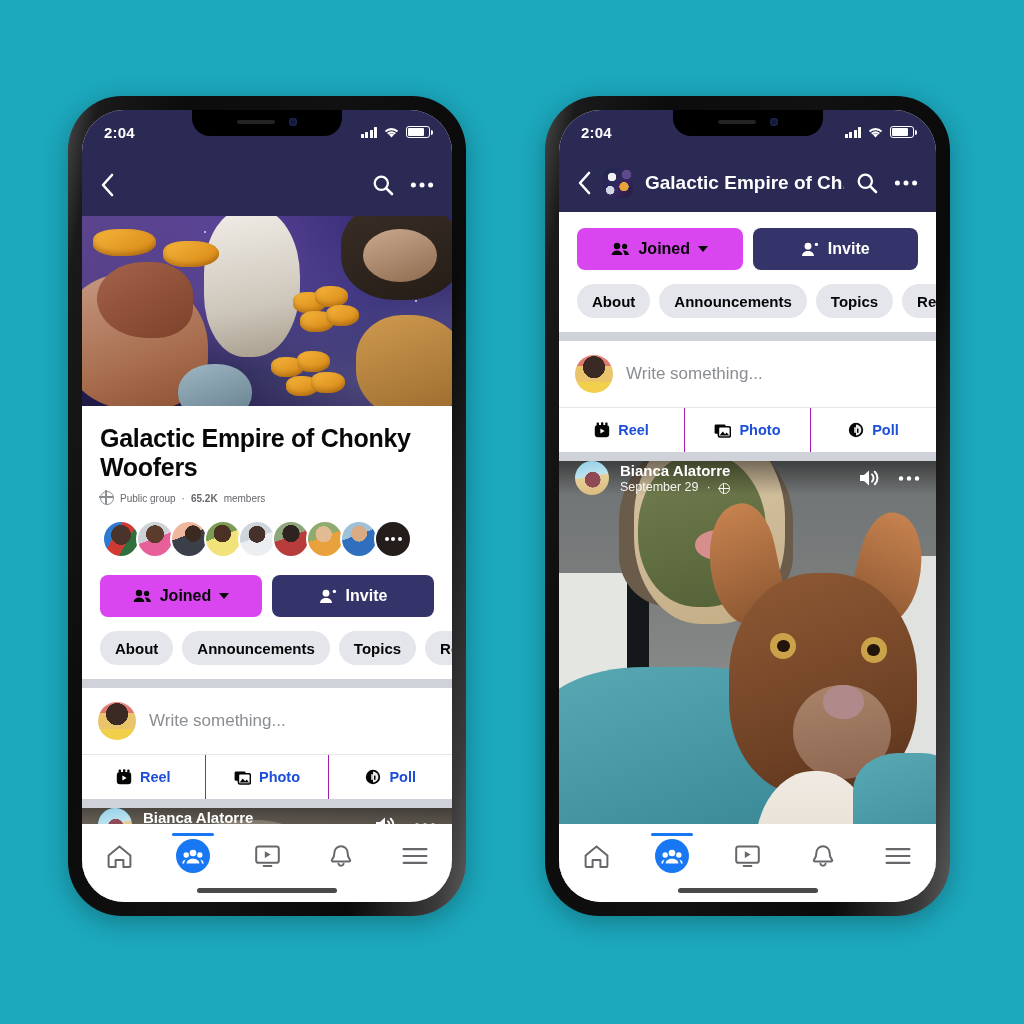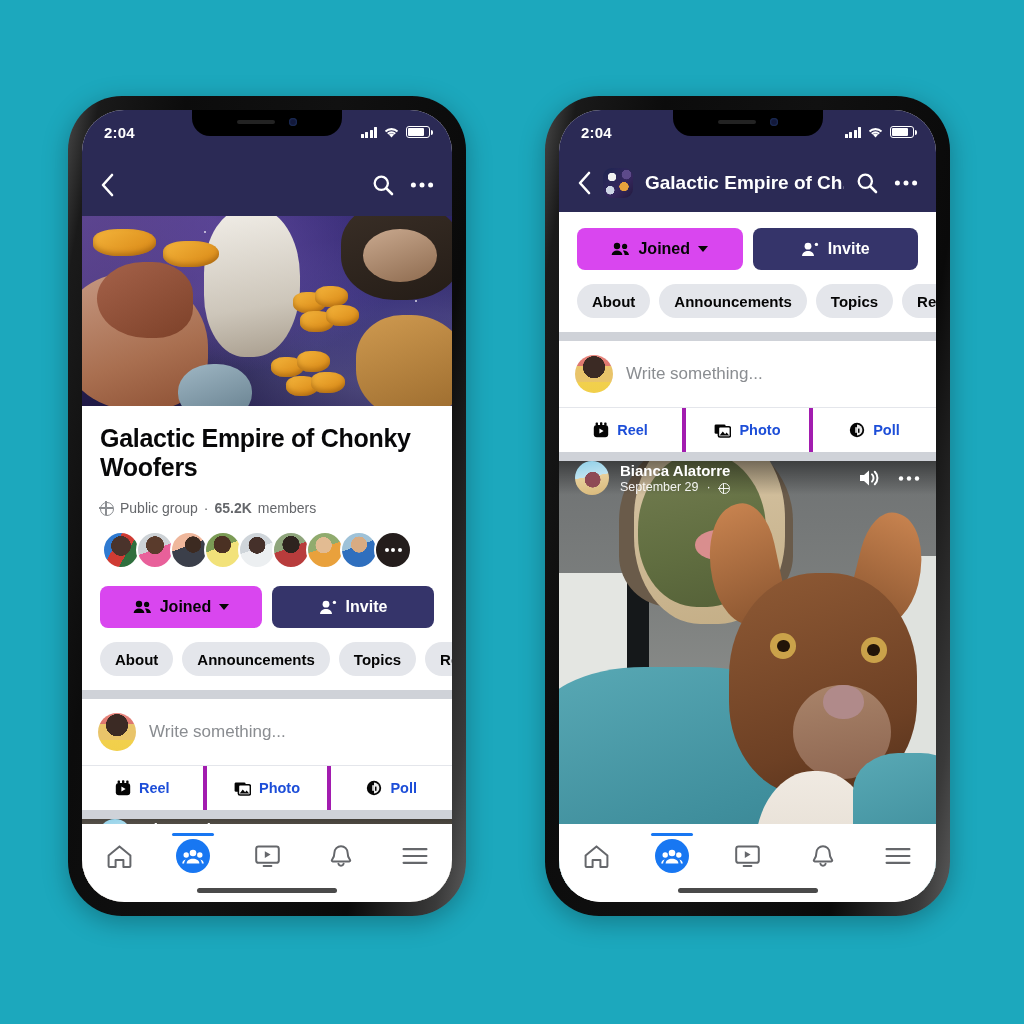--- a/index.html
+++ b/index.html
@@ -98,21 +98,21 @@
       radial-gradient(ellipse at 88% 70%, rgba(150,150,210,.35) 0 20%, transparent 60%),
       linear-gradient(150deg,#3a2a63 0%,#261d4d 35%,#1b1740 60%,#2d2358 100%);
   }
   .blob{ position:absolute; border-radius:50%; filter:blur(.2px); }
   .nug{ position:absolute; border-radius:40% 45% 48% 42%; background:linear-gradient(150deg,#f4b53c,#e09420 70%,#c97f16); box-shadow:inset 0 -3px 5px rgba(140,80,10,.5); }
   .star{ position:absolute; width:2px;height:2px;background:#fff;border-radius:50%;opacity:.8; }
 
   
   .ginfo{ padding:18px 18px 0 18px; background:#fff; }
   .gtitle{ font-size:25px; line-height:1.16; font-weight:700; color:#080809; letter-spacing:-.3px; }
-  .gmeta{ display:flex; align-items:flex-end; gap:6px; margin-top:18px; color:#65676B; font-size:14px; }
+  .gmeta{ display:flex; align-items:center; gap:6px; margin-top:9px; color:#65676B; font-size:10px; }
   .gmeta b{ color:#65676B; font-weight:700; }
   .globe{ width:14px;height:14px;border-radius:50%;border:1.6px solid #8a8d91; position:relative; flex:0 0 auto;}
   .globe::before{content:"";position:absolute;left:4.2px;top:-1.6px;width:1.4px;height:13.6px;background:#8a8d91;}
   .globe::after{content:"";position:absolute;top:4.2px;left:-1.6px;height:1.4px;width:13.6px;background:#8a8d91;}
 
   .faces{ display:flex; margin-top:15px; padding-left:2px; }
   .face{ width:38px;height:38px;border-radius:50%;margin-right:-4px;border:2px solid #fff; background-size:cover; position:relative; overflow:hidden;}
   .face.more{ background:#241d1c; display:flex;align-items:center;justify-content:center; gap:2.5px;}
   .face.more i{ width:4px;height:4px;border-radius:50%;background:#fff; display:block;}
 
@@ -141,21 +141,21 @@
   .composer{ background:#fff; }
   .crow{ display:flex; align-items:center; gap:13px; padding:14px 16px; }
   .cav{ width:38px;height:38px;border-radius:50%; overflow:hidden; flex:0 0 auto;
         background:radial-gradient(circle at 50% 32%, #3b2a24 0 34%, transparent 35%),
                    linear-gradient(#e9c46a 0 0) center/100% 42% no-repeat,
                    linear-gradient(180deg,#e8857c 0%,#d46b63 48%,#f2d14e 48%,#f1cf4a 100%); }
   .cplace{ color:#8A8D91; font-size:17px; }
   .cactions{ display:flex; border-top:1px solid #E4E6EB; }
   .cact{ flex:1; height:44px; display:flex;align-items:center;justify-content:center;gap:8px;
          font-size:14.5px;font-weight:700;color:#1d4ed8; cursor:pointer;}
-  .cact + .cact{ border-left:4px solid #a21caf; }
+  .cact + .cact{ border-left:1px solid #a21caf; }
 
   
   .post{ position:relative; background:#cfcfcf; overflow:hidden; }
   .post-head{
     position:absolute; top:0; left:0; right:0; z-index:3;
     display:flex; align-items:center; gap:11px;
     padding:0 16px;
     background:linear-gradient(180deg,rgba(0,0,0,.45),rgba(0,0,0,0));
     color:#fff;
   }

